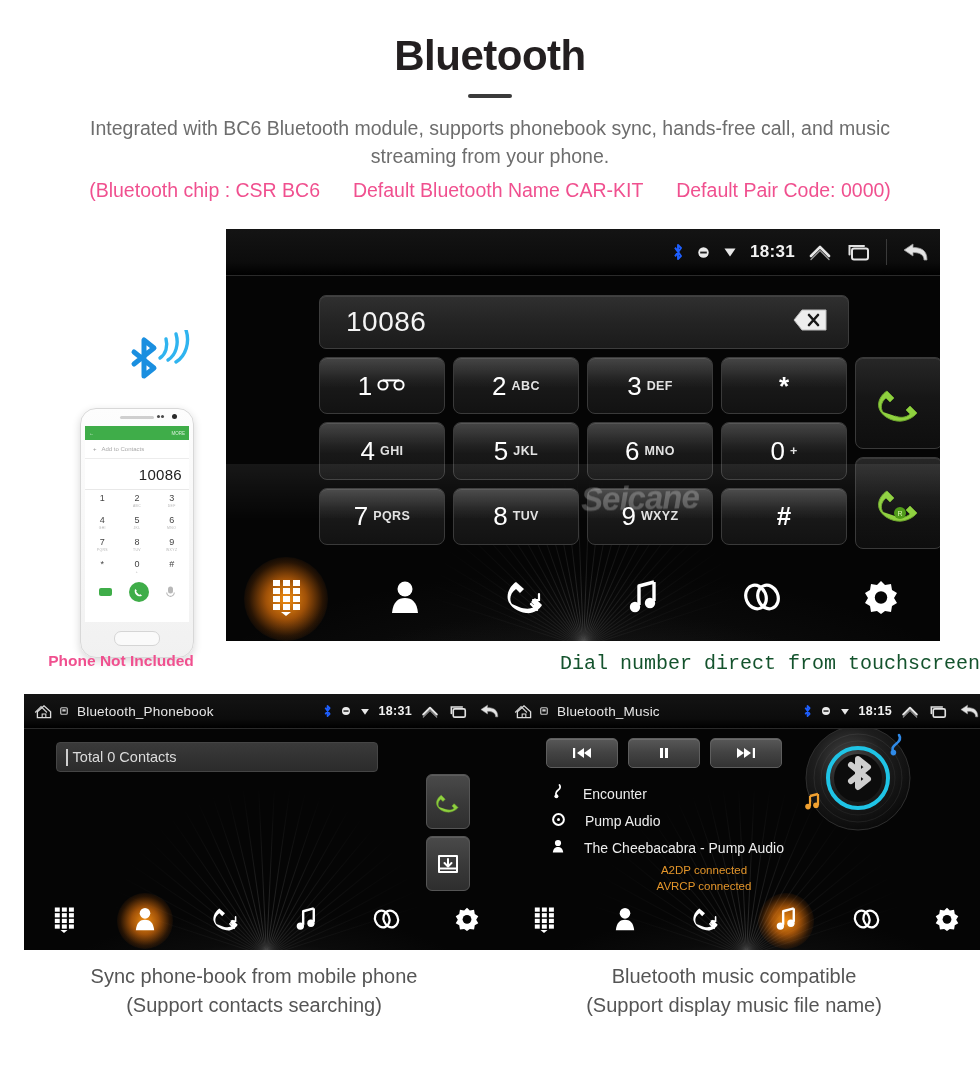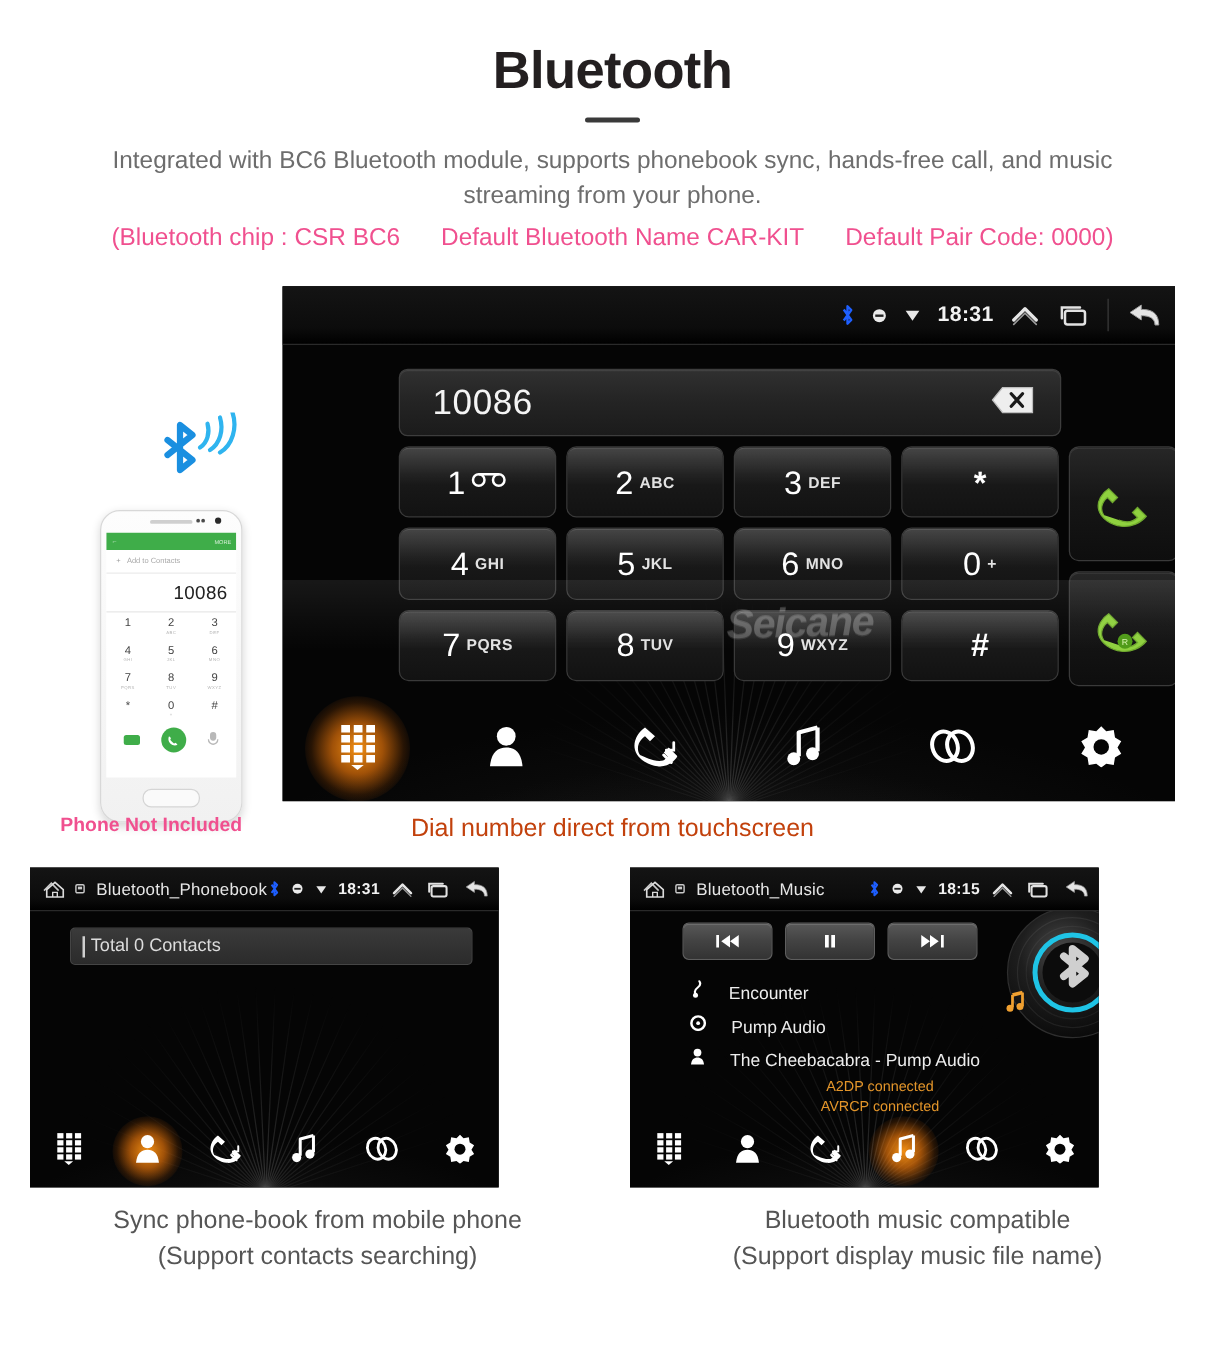--- a/index.html
+++ b/index.html
@@ -132,22 +132,22 @@
     flex:1;height:84px;display:flex;align-items:center;justify-content:center;position:relative;
   }
   .nav-item.active .glow{
     position:absolute;width:84px;height:84px;border-radius:50%;
     background:radial-gradient(circle,rgba(255,150,20,.95) 0%,rgba(255,128,10,.62) 34%,rgba(220,100,0,.16) 62%,rgba(0,0,0,0) 76%);
   }
   .nav-item .ico{position:relative;z-index:2;}
 
   
   .caption-main{
-    position:absolute;left:0;right:0;top:652px;text-align:center;
-    font-size:20px;color:#c2410c;
+    position:absolute;left:0;right:0;top:652px;text-align:right;
+    font-size:20px;color:#14532d;font-family:Liberation Mono, monospace;
   }
 
   
   .phone-wrap{position:absolute;left:28px;top:330px;width:186px;height:350px;}
   .bt-signal{position:absolute;left:92px;top:0px;}
   .phone{
     position:absolute;left:52px;top:78px;width:112px;height:248px;
     background:linear-gradient(to bottom,#fdfdfd,#f1f1f1);
     border:1.5px solid #d8d8d8;border-radius:16px;
     box-shadow:0 3px 8px rgba(0,0,0,.16);
@@ -175,21 +175,21 @@
   .ph-vm{width:13px;height:8px;border-radius:2px;background:#3fad49;}
   .ph-bottom{height:33px;display:flex;align-items:center;justify-content:center;}
   .ph-home{width:44px;height:13px;border-radius:7px;border:1.4px solid #d5d5d5;background:#fafafa;}
   .phone-note{
     position:absolute;left:0;right:0;top:322px;text-align:center;
     font-size:15.5px;font-weight:bold;color:#f0508f;
   }
 
   
   .sub{
-    position:absolute;width:375px;height:256px;background:#000;overflow:hidden;
+    position:absolute;width:460px;height:256px;background:#000;overflow:hidden;padding-left:23px;
   }
   .sub.left{left:24px;top:694px;}
   .sub.right{left:504px;top:694px;}
   .sub .screen-bg{
     background:
       radial-gradient(ellipse 300px 110px at 50% 116%, rgba(150,150,150,0.28) 0%, rgba(70,70,70,0.09) 44%, rgba(0,0,0,0) 72%),
       #050505;
   }
   .sub .statusbar{height:34px;}
   .sub .sb-title{font-size:13.5px;margin-left:4px;}

